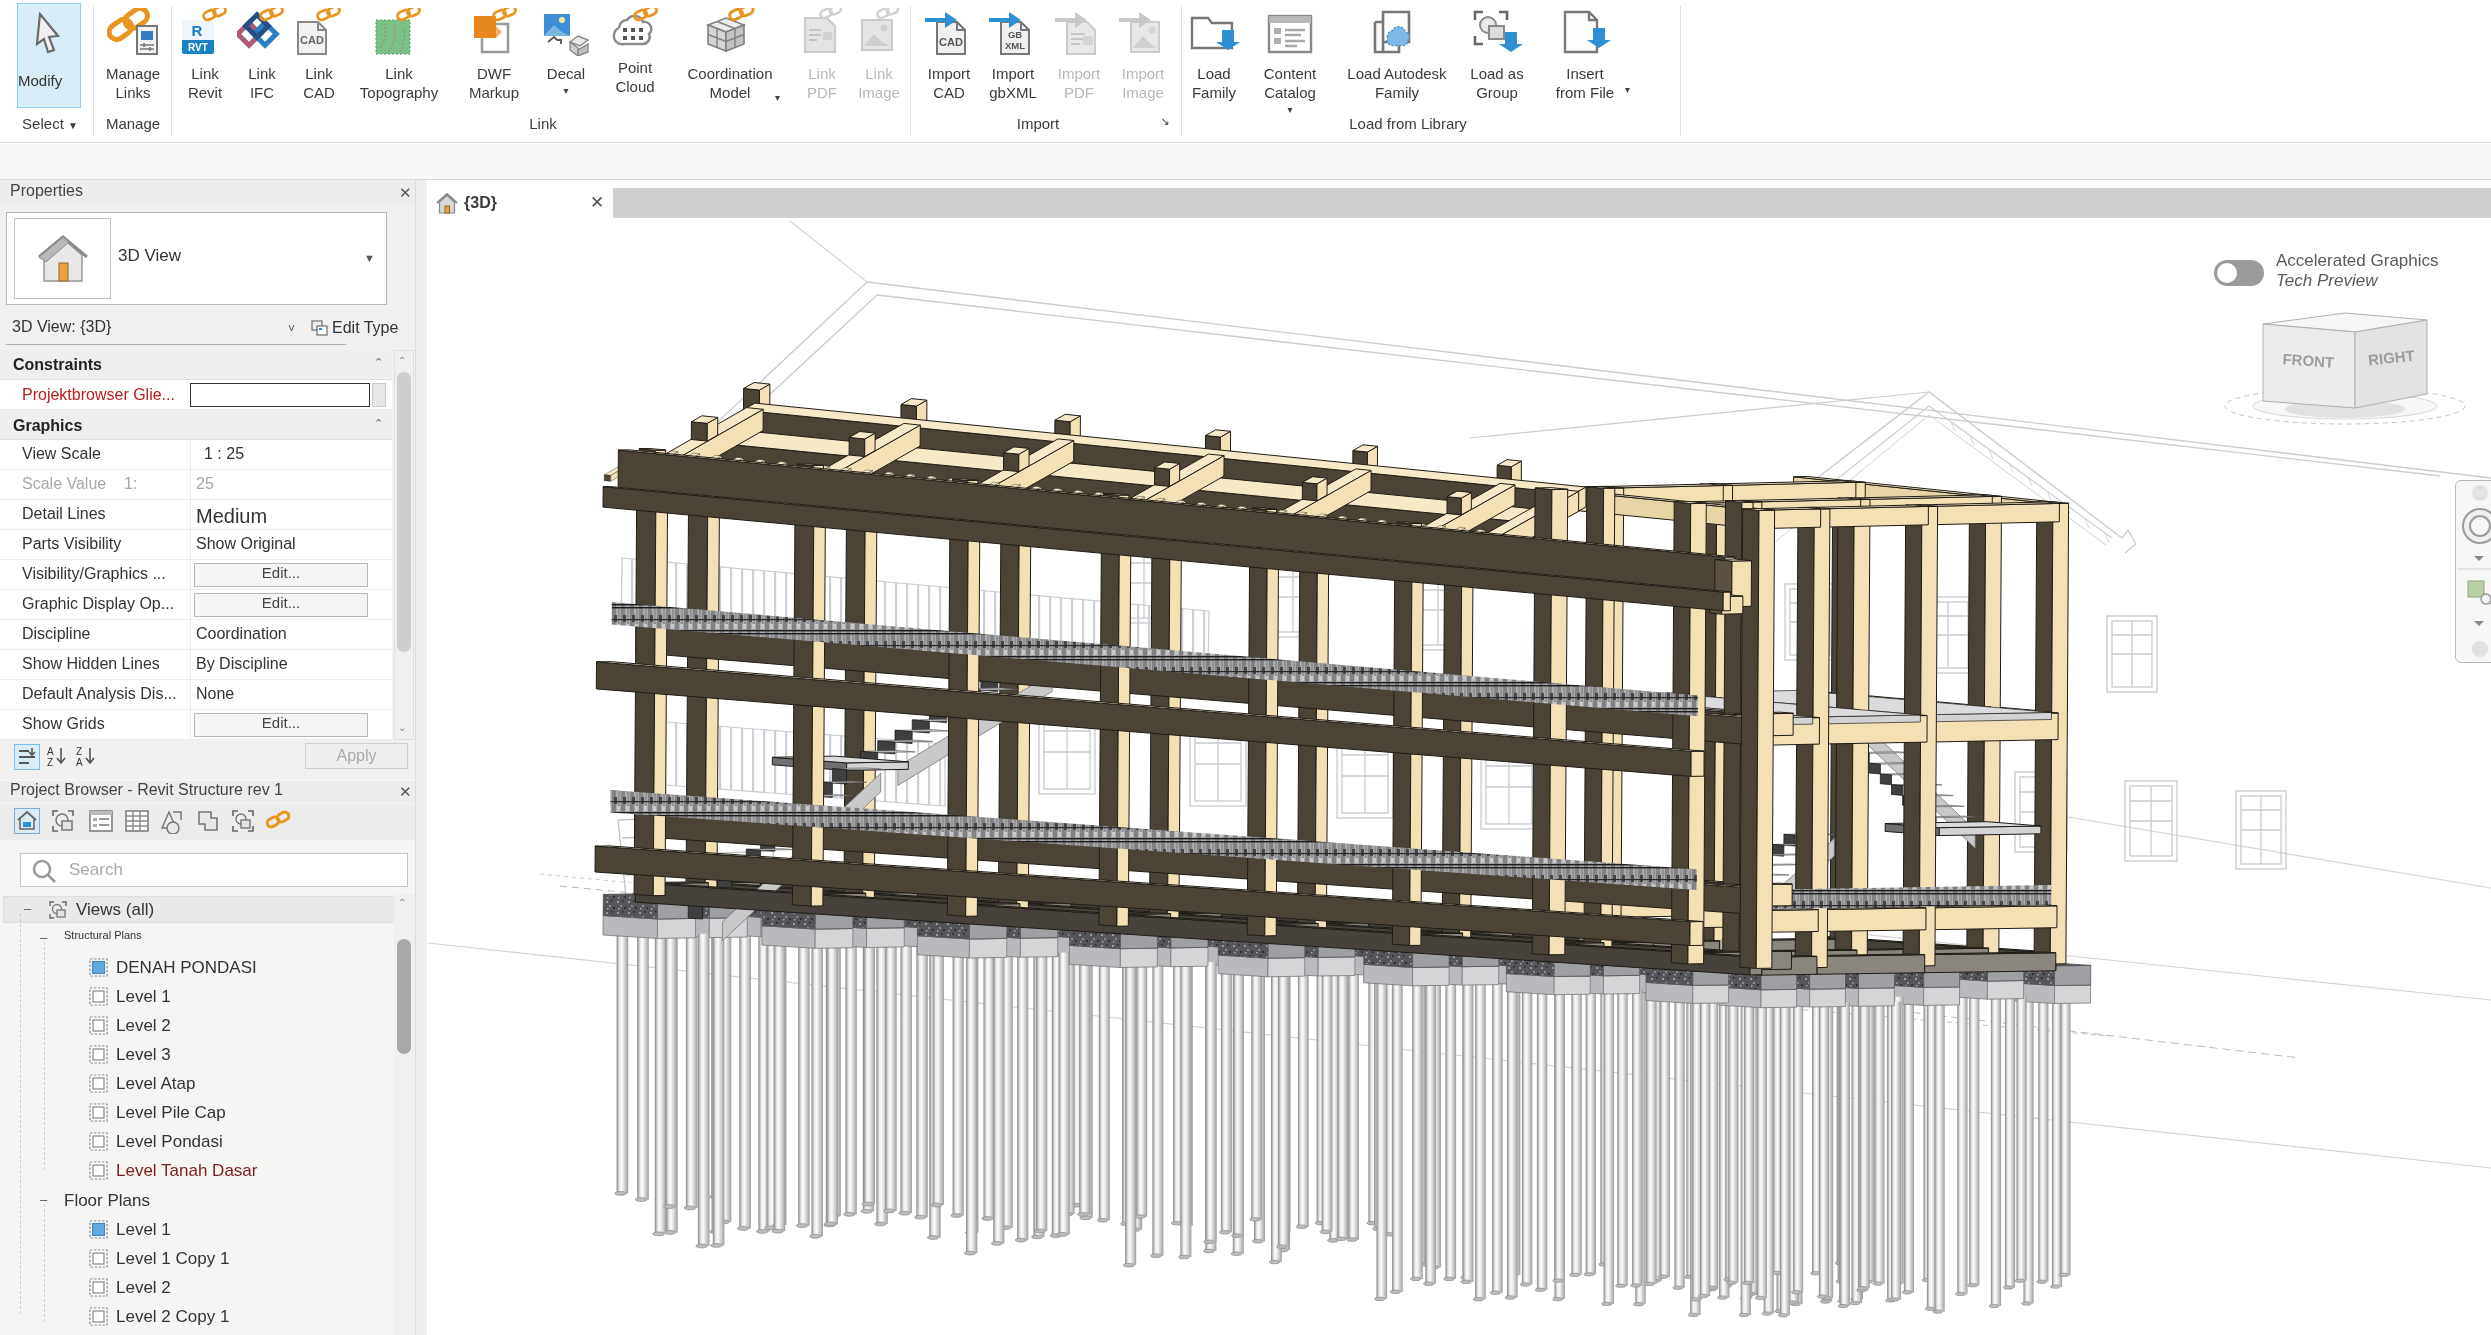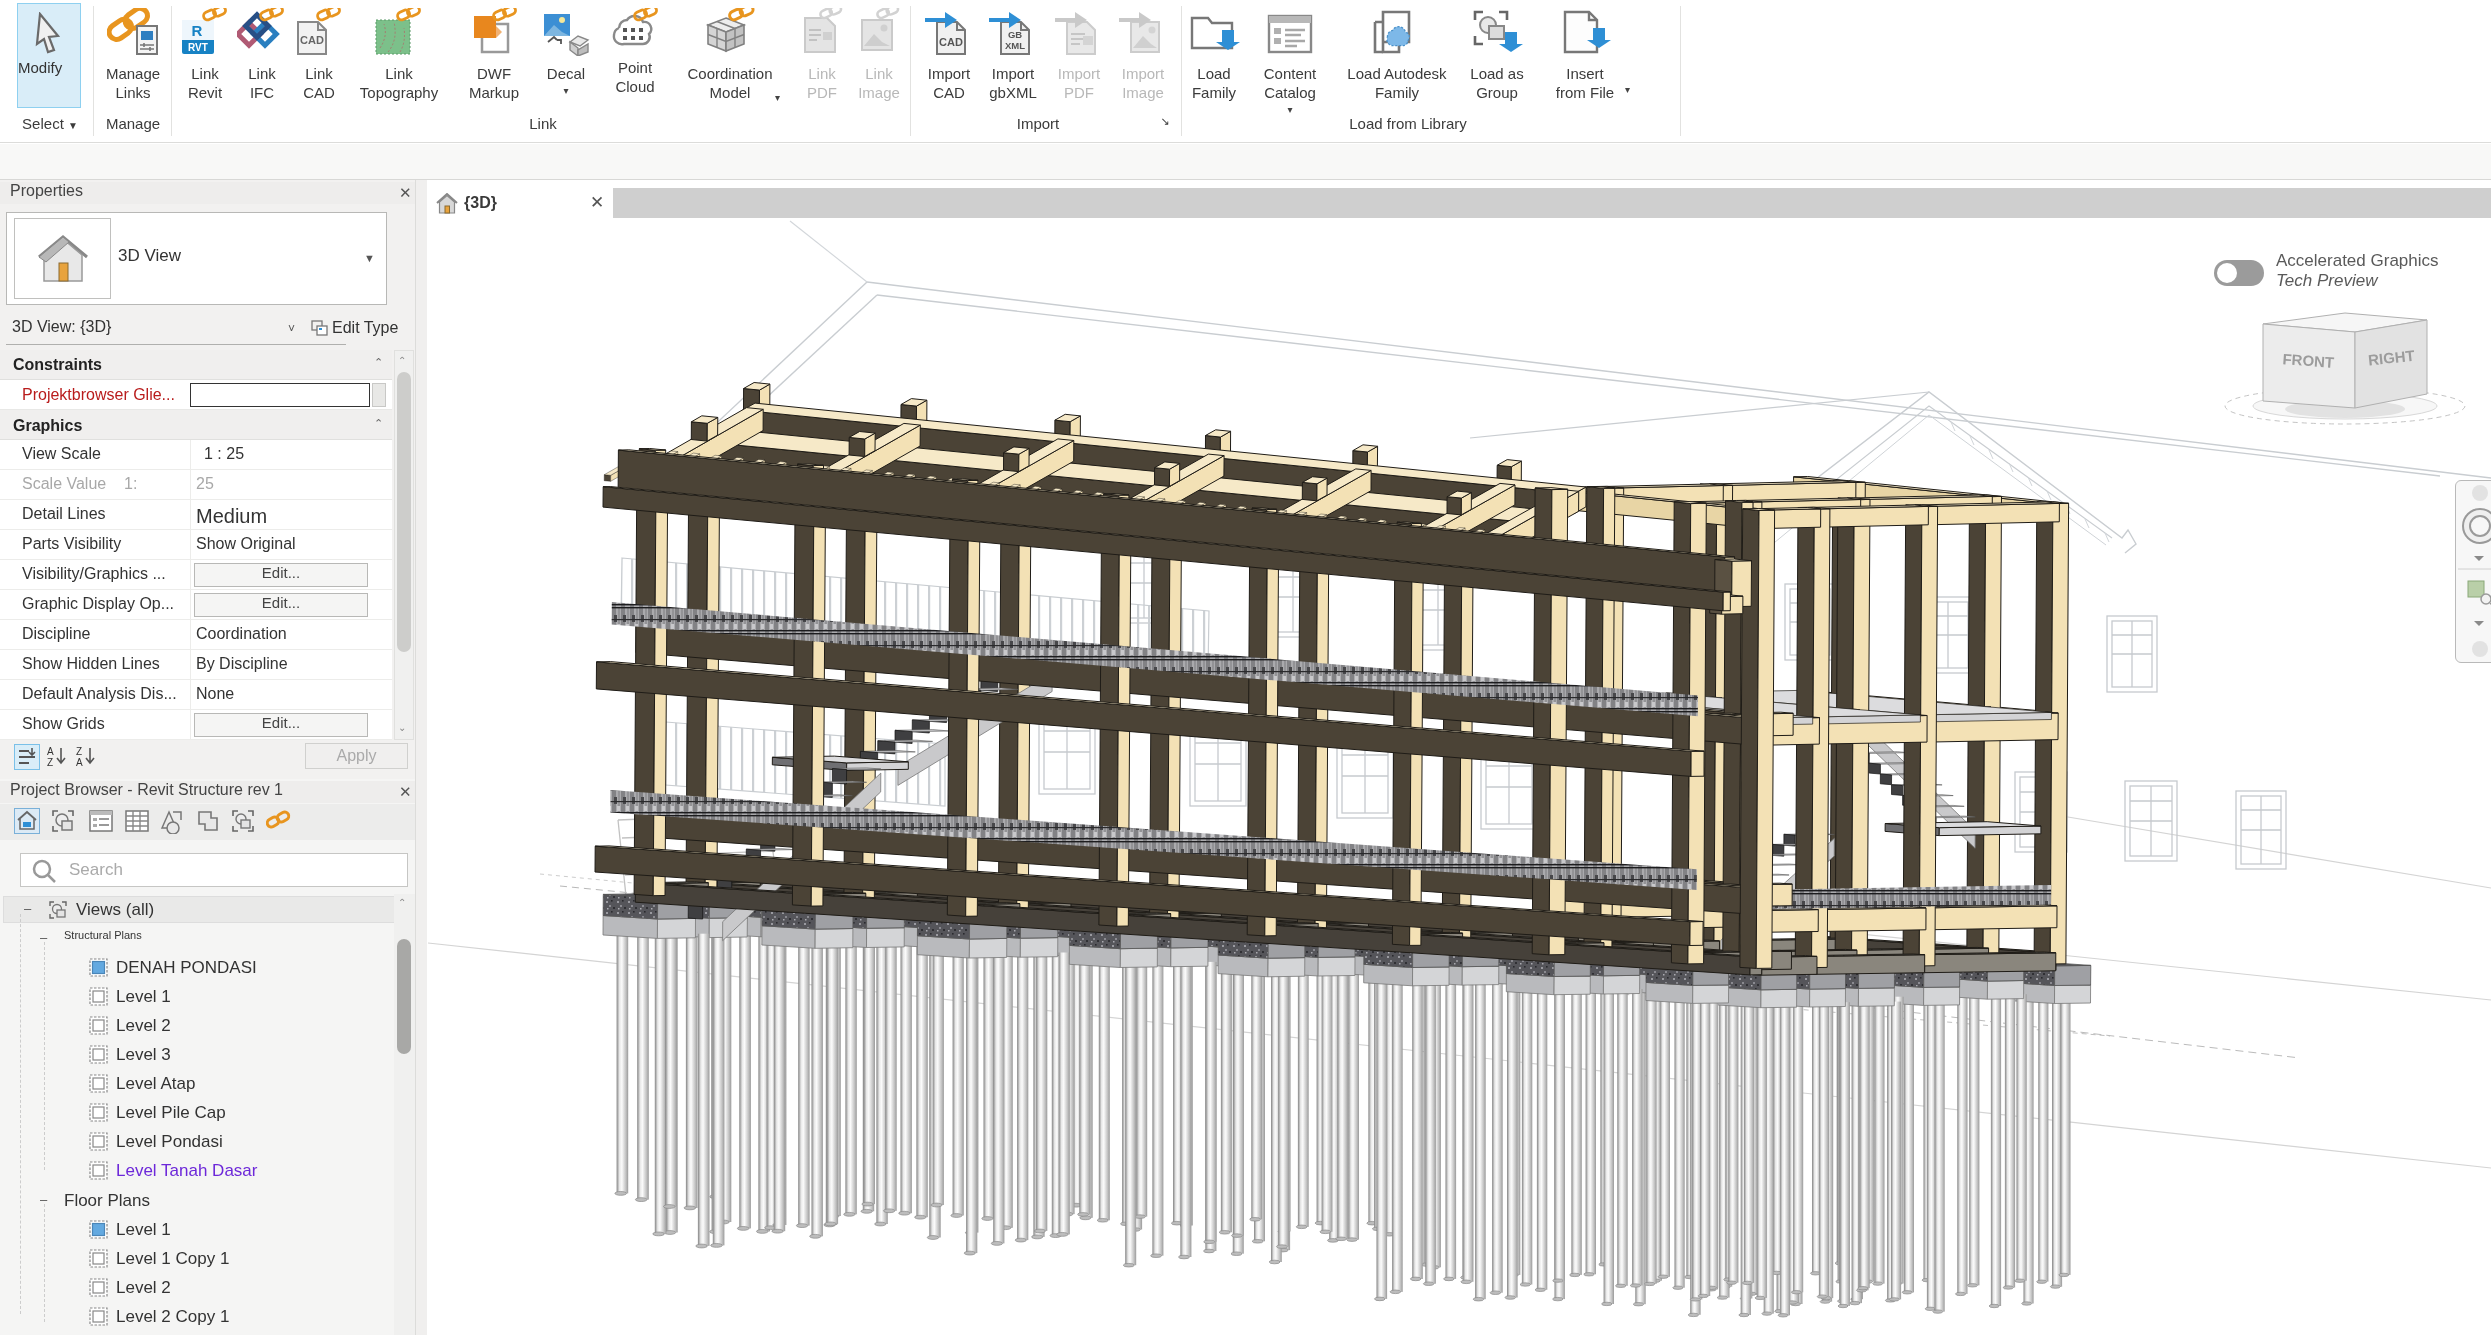--- a/index.html
+++ b/index.html
@@ -19,21 +19,21 @@
 .gray{color:#b8b8b8}
 .modify{position:absolute;left:17px;top:3px;width:64px;height:105px;background:#d9edf8;border:1px solid #8ed0f0}
 svg.ic{display:block;margin:0 auto}
 </style></head><body>
 <div class="navy"></div>
 <div class="ribbon" id="ribbon">
     <div class="modify">
       <svg class="ic" style="margin-top:8px" width="34" height="44" viewBox="0 0 34 44">
         <path d="M8 2 L26 24 L17 25 L22 38 L16 40 L12 27 L5 32 Z" fill="#f0f0f0" stroke="#6a6a6a" stroke-width="2.2"></path>
       </svg>
-      <div style="font-size:15px;color:#333;margin-top:3px">Modify</div>
+      <div style="font-size:15px;color:#333;margin-top:16px">Modify</div>
     </div>
     <div class="rlabel" style="left:10px;width:80px">Select <span style="font-size:10px">▼</span></div>
     <div class="rsep" style="left:93px"></div>
     <div class="rbtn" style="left:78px;top:8px;width:110px">
       <div style="height:50px;display:flex;align-items:flex-start;justify-content:center">
         <svg class="ic" width="52" height="48" viewBox="0 0 52 48">
           <g fill="none" stroke="#e8951f" stroke-width="5">
             <rect x="1" y="14" width="24" height="15" rx="7.5" transform="rotate(-35 13 21)"></rect>
             <rect x="17" y="3" width="24" height="15" rx="7.5" transform="rotate(-35 29 10)"></rect>
           </g>
@@ -576,21 +576,21 @@
     <div style="position:absolute;left:116px;top:923px;font-size:17px;color:#333;font-weight:normal;white-space:nowrap">Level Pile Cap</div>
     <div style="position:absolute;left:88px;top:952px;width:22px;height:20px"><svg width="22" height="20">
         <rect x="2" y="1" width="17" height="17" fill="#fff" stroke="#888" stroke-width="1.2" stroke-dasharray="2.5 1.5"></rect>
         <rect x="5" y="4" width="11" height="11" fill="#fff" stroke="#888" stroke-width="1.2"></rect>
       </svg></div>
     <div style="position:absolute;left:116px;top:952px;font-size:17px;color:#333;font-weight:normal;white-space:nowrap">Level Pondasi</div>
     <div style="position:absolute;left:88px;top:981px;width:22px;height:20px"><svg width="22" height="20">
         <rect x="2" y="1" width="17" height="17" fill="#fff" stroke="#888" stroke-width="1.2" stroke-dasharray="2.5 1.5"></rect>
         <rect x="5" y="4" width="11" height="11" fill="#fff" stroke="#888" stroke-width="1.2"></rect>
       </svg></div>
-    <div style="position:absolute;left:116px;top:981px;font-size:17px;color:#6d28d9;font-weight:normal;white-space:nowrap">Level Tanah Dasar</div>
+    <div style="position:absolute;left:116px;top:981px;font-size:17px;color:#7f1d1d;font-weight:normal;white-space:nowrap">Level Tanah Dasar</div>
     <div style="position:absolute;left:40px;top:1014px;width:13px;height:13px;font-size:13px;color:#555;line-height:11px">–</div>
     <div style="position:absolute;left:64px;top:1011px;font-size:17px;color:#333;font-weight:normal;white-space:nowrap">Floor Plans</div>
     <div style="position:absolute;left:88px;top:1040px;width:22px;height:20px"><svg width="22" height="20">
         <rect x="2" y="1" width="17" height="17" fill="#fff" stroke="#888" stroke-width="1.2" stroke-dasharray="2.5 1.5"></rect>
         <rect x="4.5" y="3.5" width="12" height="12" fill="#63a9e0" stroke="#4a86b8" stroke-width="1.2"></rect>
       </svg></div>
     <div style="position:absolute;left:116px;top:1040px;font-size:17px;color:#333;font-weight:normal;white-space:nowrap">Level 1</div>
     <div style="position:absolute;left:88px;top:1069px;width:22px;height:20px"><svg width="22" height="20">
         <rect x="2" y="1" width="17" height="17" fill="#fff" stroke="#888" stroke-width="1.2" stroke-dasharray="2.5 1.5"></rect>
         <rect x="5" y="4" width="11" height="11" fill="#fff" stroke="#888" stroke-width="1.2"></rect>

